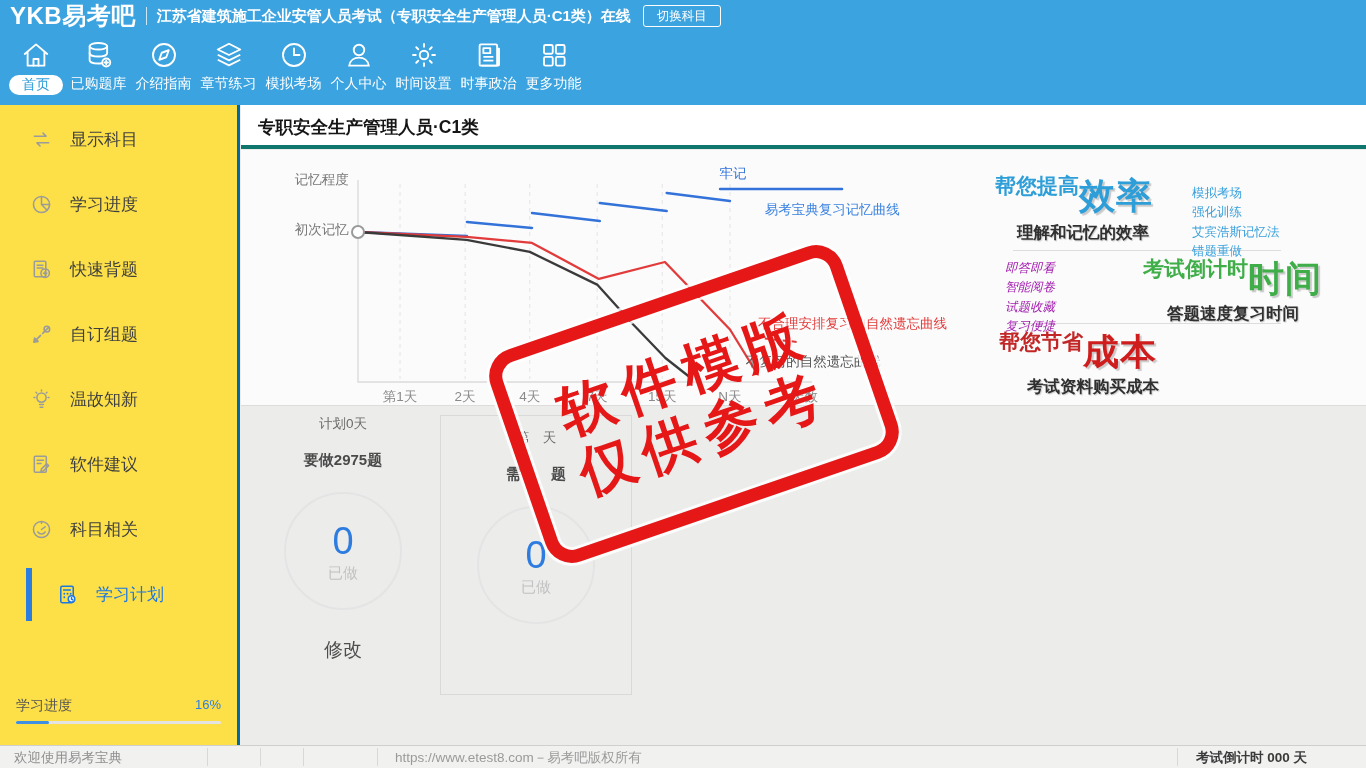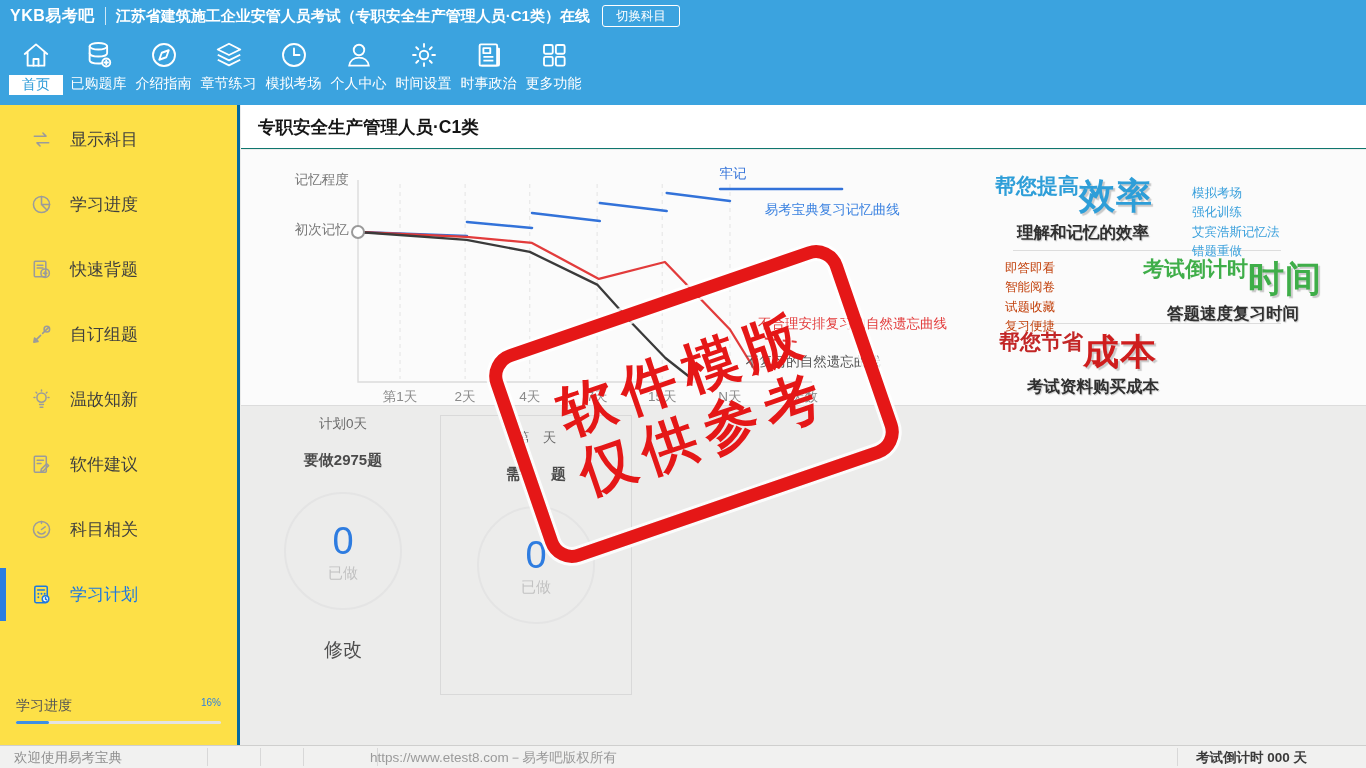--- a/index.html
+++ b/index.html
@@ -2,72 +2,72 @@
 <html><head>
 <meta charset="utf-8">
 <style>
   html,body{margin:0;padding:0;background:#ddd;}
   *{box-sizing:border-box;font-family:"Liberation Sans","DejaVu Sans",sans-serif;}
   .page{position:relative;width:1366px;height:768px;background:#ececeb;overflow:hidden;margin:0 auto;}
 
   
   .titlebar{position:absolute;left:0;top:0;width:1366px;height:32px;background:#3ba3df;
     display:flex;align-items:center;padding:0 10px;color:#fff;}
-  .logo{font-size:16px;font-weight:bold;letter-spacing:.5px;white-space:nowrap;}
+  .logo{font-size:24px;font-weight:bold;letter-spacing:.5px;white-space:nowrap;}
   .tb-sep{width:1px;height:18px;background:rgba(255,255,255,.75);margin:0 10px;}
   .apptitle{font-size:15px;font-weight:600;white-space:nowrap;}
   .switch-btn{margin-left:12px;border:1px solid #fff;border-radius:3px;background:transparent;
     color:#fff;font-size:12.5px;padding:2px 13px;line-height:1.3;cursor:pointer;white-space:nowrap;}
 
   
   .toolbar{position:absolute;left:0;top:32px;width:1366px;height:73px;background:#3ba3df;
     display:flex;align-items:flex-start;padding:8px 0 0 6px;}
   .tb-item{width:65px;display:flex;flex-direction:column;align-items:center;gap:5px;cursor:pointer;}
   .tb-item:first-child{width:60px;}
   .tb-item .lbl{font-size:14px;color:#fff;white-space:nowrap;}
-  .tb-item .pill{background:#fff;color:#2d9bd8;border-radius:0;padding:1px 13px;}
+  .tb-item .pill{background:#fff;color:#2d9bd8;border-radius:10px;padding:1px 13px;}
   .tb-ic{width:30px;height:30px;}
 
   
   .sidebar{position:absolute;left:0;top:105px;width:240px;height:766px;background:#fde047;
     border-right:3px solid #0369a1;}
   .side-item{position:relative;height:61px;display:flex;align-items:center;gap:17px;
     padding-left:30px;font-size:17px;color:#3f3f3f;cursor:pointer;margin-top:4px;}
   .side-item svg{width:23px;height:23px;flex:none;color:#9b9b9b;}
-  .side-item.active{color:#1d78e0;}
+  .side-item.active{color:#1d78e0;margin-left:26px;}
   .side-item.active svg{color:#1d78e0;}
   .active-bar{position:absolute;left:0;top:4px;bottom:4px;width:6px;background:#2b7de0;}
   .progress-row{position:absolute;left:16px;right:16px;top:592px;font-size:14px;color:#555;}
-  .progress-row .pv{float:right;color:#2f80df;font-size:10px;}
+  .progress-row .pv{float:right;color:#2f80df;font-size:13px;}
   .progress-track{position:absolute;left:16px;right:16px;top:616px;height:3px;background:#e3e3e3;border-radius:2px;}
   .progress-fill{height:3px;background:#3f8fe3;border-radius:2px;width:0;}
 
   
   .title-band{position:absolute;left:241px;top:105px;right:0;height:44px;background:#fff;
-    border-bottom:1px solid #0f766e;line-height:44px;padding-left:17px;font-size:17.5px;
+    border-bottom:4px solid #0f766e;line-height:44px;padding-left:17px;font-size:17.5px;
     font-weight:bold;color:#151515;}
   .chart-band{position:absolute;left:241px;top:150px;right:0;height:256px;background:#fbfbfb;
     border-bottom:1px solid #dcdcdc;}
   .chart-svg{position:absolute;left:250px;top:150px;width:800px;height:258px;pointer-events:none;}
   .tick{fill:#8a8a8a;font-size:13.5px;}
 
   
   .promo{position:absolute;left:985px;top:172px;width:322px;}
   .promo-row{position:relative;height:78px;}
   .promo-row.r2{height:72px;}
   .promo-row.r3{height:72px;}
   .p-div{border-top:1px solid #ddd;margin-left:28px;width:268px;height:0;}
   .headline{position:absolute;white-space:nowrap;display:flex;align-items:flex-start;}
   .hl-pre{font-size:21px;font-weight:bold;}
   .hl-big{font-size:36px;font-weight:bold;text-shadow:2px 2px 1px #c9c9c9;letter-spacing:1px;}
   .hl-sub{position:absolute;white-space:nowrap;font-size:16.5px;font-weight:bold;color:#303030;
     text-shadow:1px 1px 1px #ccc;}
   .plist{position:absolute;font-size:12.5px;line-height:1.55;white-space:nowrap;}
   .blue-t{color:#2e9ed8;} .blue-l{color:#3aa0dc;}
-  .green-t{color:#3fae49;} .green-l{color:#c2410c;}
+  .green-t{color:#3fae49;} .green-l{color:#a21caf;font-style:italic;}
   .red-pre{color:#c22626;} .red-big{color:#cf1d1d;} .red-l{color:#c94141;}
 
   
   .card{position:absolute;text-align:center;}
   .card1{left:283px;top:415px;width:120px;}
   .card2{left:440px;top:415px;width:192px;height:280px;border:1px solid #d9d9d9;padding-top:13px;}
   .plan-lbl{font-size:13.5px;color:#6a6a6a;}
   .todo-lbl{font-size:15px;color:#4a4a4a;font-weight:600;margin-top:18px;}
   .circle{width:118px;height:118px;border:2px solid #e4e4e4;border-radius:50%;margin:22px auto 0;
     display:flex;flex-direction:column;align-items:center;justify-content:center;gap:1px;}
@@ -80,21 +80,21 @@
     border:13px solid #e51717;border-radius:28px;transform:rotate(-19deg);
     box-shadow:0 0 0 3px rgba(255,255,255,.85), inset 0 0 0 3px rgba(255,255,255,.85);
     display:flex;flex-direction:column;align-items:center;justify-content:center;z-index:5;}
   .stamp-line{font-size:56px;font-weight:bold;color:#e51717;letter-spacing:9px;line-height:1.12;white-space:nowrap;}
 
   
   .statusbar{position:absolute;left:0;bottom:0;width:1366px;height:23px;background:#f1f1f0;
     border-top:1px solid #cfcfce;font-size:13.5px;color:#8f8f8f;z-index:6;}
   .sb-sep{position:absolute;top:2px;bottom:2px;width:1px;background:#d8d8d8;}
   .sb-welcome{position:absolute;left:14px;top:3px;}
-  .sb-copy{position:absolute;left:370px;top:3px;color:#9a9a9a;}
+  .sb-copy{position:absolute;left:395px;top:3px;color:#9a9a9a;}
   .sb-count{position:absolute;left:1196px;top:3px;color:#3a3a3a;font-weight:bold;}
 </style>
 </head>
 <body>
 
 <div class="page">
 
   <div class="titlebar">
     <span class="logo">YKB易考吧</span>
     <span class="tb-sep"></span>

